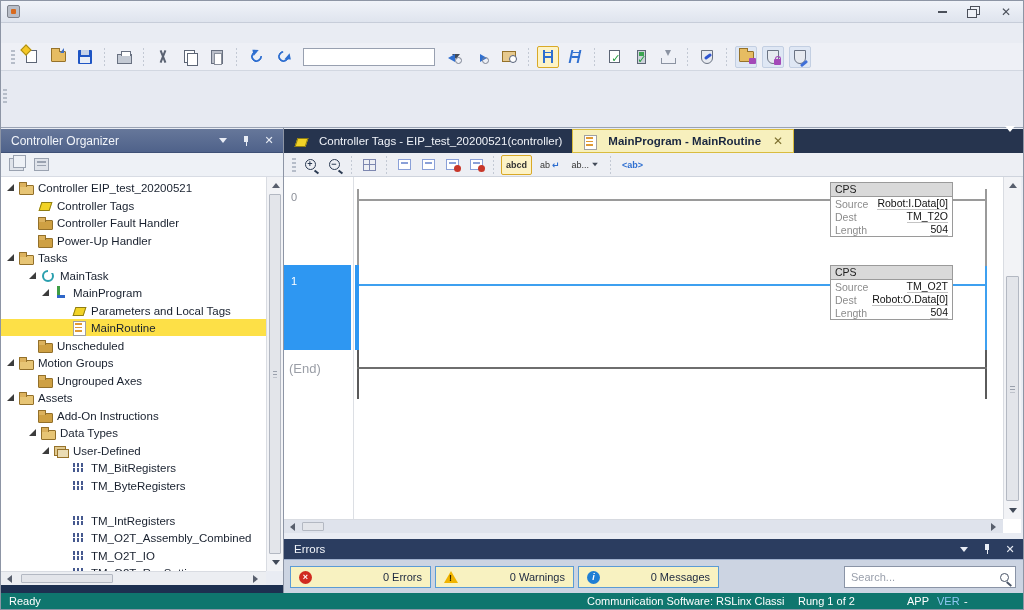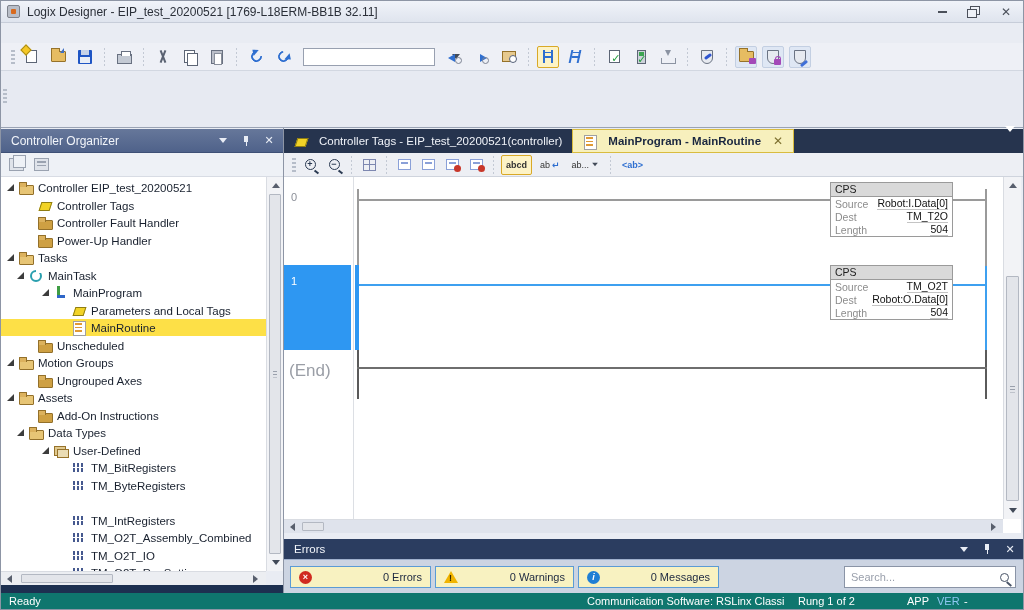--- a/index.html
+++ b/index.html
@@ -137,21 +137,21 @@
 .ic-task::before{content:"";position:absolute;left:1px;top:1px;width:8px;height:8px;border:2px solid #2a9fae;border-radius:50%}
 .ic-task::after{content:"";position:absolute;left:7px;top:0;width:5px;height:4px;background:#fff}
 .ic-program::before{content:"";position:absolute;left:3px;top:0;width:3px;height:11px;background:#3f9d44}
 .ic-program::after{content:"";position:absolute;left:3px;top:9px;width:8px;height:3px;background:#2f66c8}
 .ic-routine::before{content:"";position:absolute;left:1px;top:0;width:11px;height:13px;background:#fff;border:1px solid #a0a0a0}
 .ic-routine::after{content:"";position:absolute;left:3px;top:2px;width:7px;height:9px;background:repeating-linear-gradient(180deg,#e09a34 0 1.5px,transparent 1.5px 3.5px)}
 .ic-udtg::before{content:"";position:absolute;left:0;top:2px;width:10px;height:8px;background:#e0c98f;border:1px solid #96722a}
 .ic-udtg::after{content:"";position:absolute;left:3px;top:5px;width:10px;height:7px;background:#eadcb4;border:1px solid #96722a}
 .ic-udt::before{content:"";position:absolute;left:1px;top:2px;width:11px;height:3.5px;background:repeating-linear-gradient(90deg,#46598f 0 2px,transparent 2px 4px)}
 .ic-udt::after{content:"";position:absolute;left:1px;top:7px;width:11px;height:3.5px;background:repeating-linear-gradient(90deg,#46598f 0 2px,transparent 2px 4px)}
-.p0t{padding-left:6px}.p1{padding-left:37px}.p1t{padding-left:16px}.p2t{padding-left:41px}.p3{padding-left:71px}
+.p0t{padding-left:6px}.p1{padding-left:37px}.p1t{padding-left:28px}.p2t{padding-left:41px}.p3{padding-left:71px}
 .vsb{position:absolute;background:#f2f3f6;border-left:1px solid #d9dce2}
 .hsb{position:absolute;background:#eceef2;border-top:1px solid #d9dce2}
 .sb-btn{position:absolute;display:flex;align-items:center;justify-content:center}
 .thumb{position:absolute;background:#e3e5ea;border:1px solid #b3b8c2;border-radius:1px}
 .thumb .gripped{position:absolute;left:3px;right:3px;top:50%;height:7px;transform:translateY(-50%);background:repeating-linear-gradient(180deg,#9aa0ac 0 1px,transparent 1px 3px)}
 .org-strip{position:absolute;left:0;top:584px;width:283px;height:8px;background:#1d3050}
 .org-rborder{position:absolute;left:282px;top:127px;width:1px;height:465px;background:#8d95a5}
 
 
 .tabstrip{position:absolute;left:283px;top:128px;width:741px;height:24px;background:#26344e;display:flex;align-items:stretch}
@@ -184,21 +184,21 @@
 .wire{position:absolute;height:2px}
 .rungnum{position:absolute;font-size:11px;color:#8b8f98}
 .selbox{position:absolute;left:0;top:88px;width:67px;height:85px;background:#2e97f2}
 .selbox .n{position:absolute;left:7px;top:10px;color:#fff;font-size:11px}
 .selbar{position:absolute;left:70px;top:88px;width:5px;height:85px;background:#2e97f2;border-left:1px solid #fff}
 .cps{position:absolute;width:123px;background:#fff;border:1px solid #9a9a9a;font-size:10.5px}
 .cps-h{height:14px;background:#d9d9d9;border-bottom:1px solid #9a9a9a;color:#1d1d1d;padding:0 4px;line-height:13px}
 .cps-r{height:13px;display:flex;align-items:center;padding:0 4px;gap:4px}
 .cps-r .cl{color:#8c8c8c;flex:0 0 auto}
 .cps-r .cv{margin-left:auto;color:#111;border-bottom:1px solid #c4c4c4;line-height:11px}
-.endlabel{position:absolute;font-size:17px;color:#9a9ea6}
+.endlabel{position:absolute;font-size:13px;color:#9a9ea6}
 
 
 .err-header{position:absolute;left:283px;top:538px;width:741px;height:20px;background:#2b3d60;color:#f2f5fa;display:flex;align-items:center;font-size:11.5px;padding-left:10px}
 .err-body{position:absolute;left:283px;top:558px;width:741px;height:34px;background:#ccd4e2;border-top:1px solid #9fb0cd}
 .errbtn{position:absolute;top:6px;height:22px;background:#f8f2c1;border:1px solid #5b9bd5;display:flex;align-items:center;font-size:11px;color:#1b2740;padding:0 8px}
 .errbtn .lbl{margin-left:auto}
 .ei-err{width:13px;height:13px;border-radius:50%;background:#d02b20;color:#fff;font-size:9px;font-weight:bold;display:flex;align-items:center;justify-content:center;line-height:1}
 .ei-warn{position:relative;width:0;height:0;border-left:7px solid transparent;border-right:7px solid transparent;border-bottom:12px solid #f0b400}
 .ei-warn::after{content:"!";position:absolute;left:-2px;top:2px;font-size:9px;font-weight:bold;color:#3a2d00}
 .ei-msg{width:13px;height:13px;border-radius:50%;background:#1f7fd4;color:#fff;font-size:9px;font-weight:bold;font-style:italic;display:flex;align-items:center;justify-content:center;line-height:1}
@@ -213,21 +213,20 @@
 .statusbar span{position:absolute;top:2px;white-space:nowrap}
 .sb-ver{color:#8ec7f2}
 </style>
 </head>
 <body>
 
 <div id="app">
 
   <div class="titlebar">
     <div class="appicon"></div>
-    <div class="title-text">Logix Designer - EIP_test_20200521 [1769-L18ERM-BB1B 32.11]</div>
     <div class="winbtns">
       <div class="wb wb-min"></div>
       <div class="wb wb-restore"></div>
       <div class="wb">✕</div>
     </div>
   </div>
 
 
   <div class="toolbar1">
     <div class="grip"></div>

